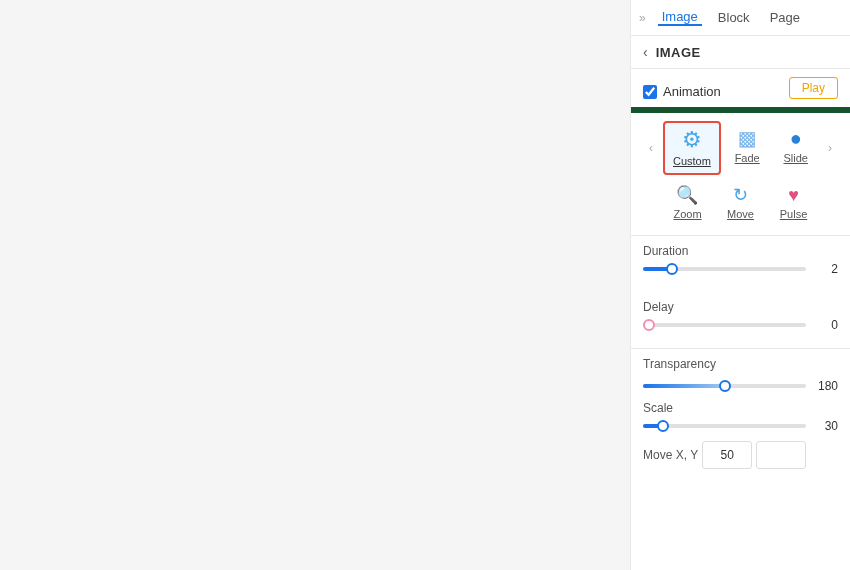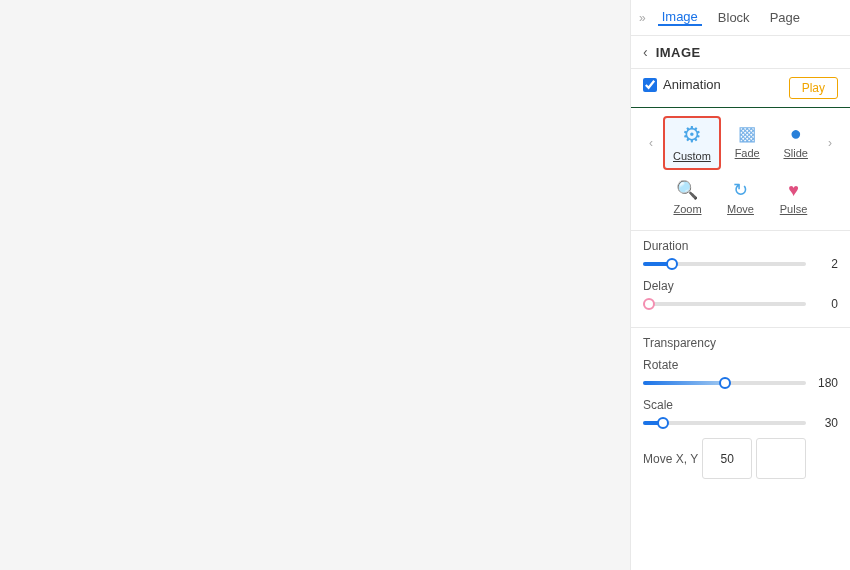--- a/index.html
+++ b/index.html
@@ -70,24 +70,24 @@
 
     .panel-title {
       font-size: 13px;
       font-weight: 600;
       letter-spacing: 0.5px;
       color: #333;
     }
 
     .animation-row {
       display: flex;
-      align-items: flex-start;
+      align-items: flex-end;
       justify-content: space-between;
       padding: 8px 12px;
-      border-bottom: 1px solid #14532d;
+      border-bottom: 6px solid #14532d;
     }
 
     .animation-label-wrap {
       display: flex;
       align-items: center;
       gap: 6px;
     }
 
     .checkbox {
       width: 14px;
@@ -182,21 +182,21 @@
       gap: 4px;
       margin-top: 4px;
     }
 
     .slider-section {
       padding: 8px 12px;
       border-bottom: 1px solid #e8e8e8;
     }
 
     .slider-row {
-      margin-bottom: 8px;
+      margin-bottom: 24px;
     }
 
     .slider-row:last-child {
       margin-bottom: 8px;
     }
 
     .slider-label {
       font-size: 12px;
       color: #555;
       margin-bottom: 4px;
@@ -271,21 +271,21 @@
       margin-top: 0;
     }
 
     .move-label {
       font-size: 12px;
       color: #555;
     }
 
     .num-input {
       width: 50px;
-      height: 41px;
+      height: 28px;
       border: 1px solid #ddd;
       border-radius: 3px;
       text-align: center;
       font-size: 12px;
       color: #333;
     }
 
     
     .icon-custom {
       color: #4aa6e8;
@@ -412,21 +412,20 @@
     </div>
   </div>
 
   <div class="custom-section">
 
     <div class="custom-prop-row">
       <div class="custom-prop-label">Transparency</div>
     </div>
 
     <div class="custom-prop-row">
-      <div class="custom-prop-label">Rotate</div>
       <div class="custom-prop-control">
         <div class="slider-track">
           <div class="slider-fill" style="width:50%; background: linear-gradient(to right, #1a73e8, #a0c8f0);"></div>
           <div class="slider-thumb" style="left:calc(50% - 6px); border-color:#1a73e8;"></div>
         </div>
         <span class="slider-value">180</span>
       </div>
     </div>
 
     <div class="custom-prop-row">

